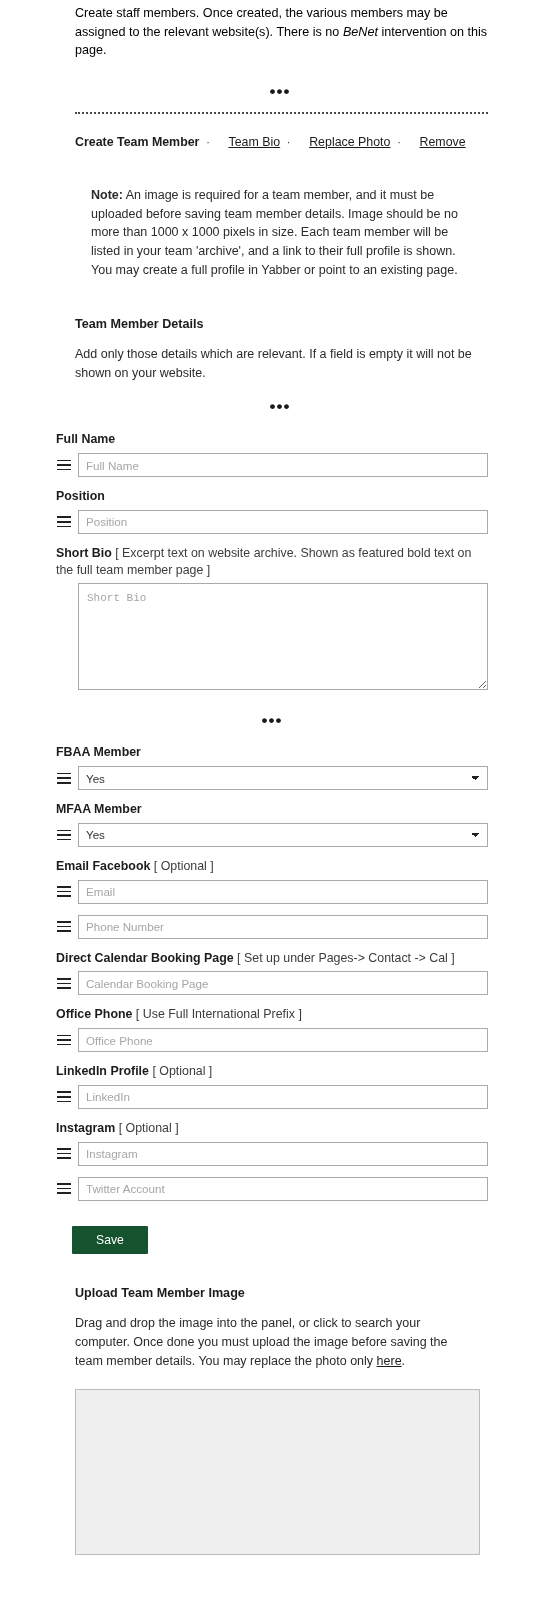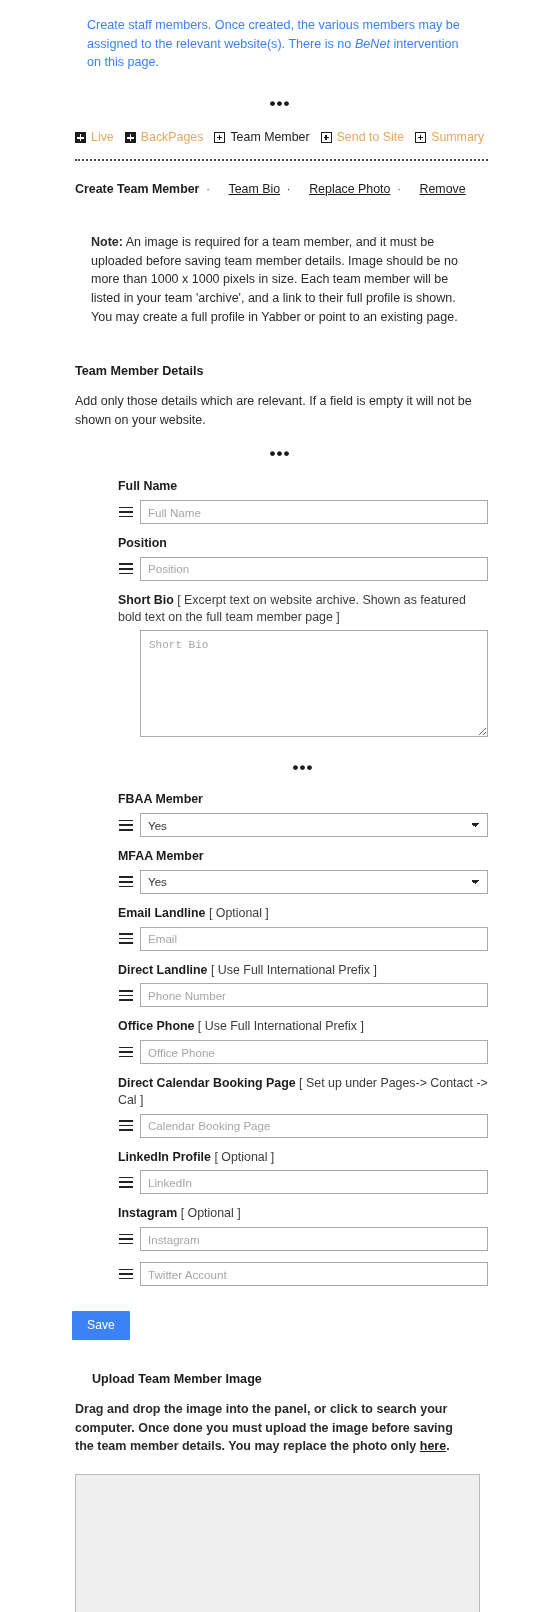--- a/index.html
+++ b/index.html
@@ -14,25 +14,25 @@
     font-family: "Liberation Sans", sans-serif;
     color: #2b2b2b;
     font-size: 12.5px;
     line-height: 1.45;
     -webkit-font-smoothing: antialiased;
   }
   .page { padding: 0 0 30px 0; }
 
   
   .intro {
-    margin: 12px;
+    margin: 0;
     padding: 4px 72px 0 75px;
     font-size: 12.6px;
     line-height: 1.48;
-    color: #3b82f6;
+    color: #000000;
   }
   .intro em { font-style: italic; }
 
   
   .dots {
     text-align: center;
     color: #1b1b1b;
     font-size: 17px;
     letter-spacing: 1px;
     line-height: 1;
@@ -126,21 +126,21 @@
     color: #1c1c1c;
   }
   .section-sub {
     margin: 0;
     padding: 12px 72px 0 75px;
     font-size: 12.5px;
     line-height: 1.5;
   }
 
   
-  .form { padding: 0 72px 0 118px; }
+  .form { padding: 0 72px 0 56px; }
   .field { margin-top: 11px; }
   .field:first-child { margin-top: 0; }
   .field-label {
     font-size: 12.4px;
     font-weight: 700;
     color: #1c1c1c;
     margin-bottom: 5px;
     line-height: 1.35;
   }
   .field-label .hint {
@@ -208,45 +208,43 @@
     line-height: 1.4;
   }
   textarea.bio::placeholder { color: #a6a6a6; }
 
   .dots-mid { margin: 16px 0 16px 0; }
   .dots-bio { margin: 17px 0 15px 0; }
 
   
   .btn {
     display: inline-block;
-    background: #3b82f6;
+    background: #14532d;
     color: #ffffff;
     border: none;
     font-family: "Liberation Sans", sans-serif;
     font-size: 12.2px;
-    padding: 7px 15px;
+    padding: 7px 24px;
     cursor: pointer;
     line-height: 1.2;
     border-radius: 1px;
   }
   .save-wrap { padding: 25px 0 0 72px; }
 
   .upload-head {
     padding: 30px 72px 0 75px;
     font-size: 12.6px;
     font-weight: 700;
     color: #1c1c1c;
-    margin-left: 17px;
   }
   .upload-desc {
     margin: 0;
     padding: 12px 92px 0 75px;
     font-size: 12.5px;
     line-height: 1.5;
-    font-weight: bold;
   }
   .upload-desc a { color: #1c1c1c; text-decoration: underline; }
 
   .dropzone {
     margin: 18px 80px 0 75px;
     height: 166px;
     background: #efefef;
     border: 1px solid #bcbcbc;
     display: flex;
     align-items: center;
@@ -258,42 +256,20 @@
 </style>
 </head>
 <body>
 
 <div class="page">
 
   <p class="intro"><span>Create staff members. Once created, the various members may be assigned to the relevant website(s). There is no </span><em>BeNet</em><span> intervention on this page.</span></p>
 
   <div class="dots dots-row-1">•••</div>
 
-  <div class="tabbar">
-    <a class="tab" href="#">
-      <span class="plus-box filled"></span>
-      <span class="tab-label muted">Live</span>
-    </a>
-    <a class="tab" href="#">
-      <span class="plus-box filled"></span>
-      <span class="tab-label muted">BackPages</span>
-    </a>
-    <a class="tab" href="#">
-      <span class="plus-box outline"></span>
-      <span class="tab-label active">Team Member</span>
-    </a>
-    <a class="tab" href="#">
-      <span class="plus-box outline"></span>
-      <span class="tab-label muted">Send to Site</span>
-    </a>
-    <a class="tab" href="#">
-      <span class="plus-box outline"></span>
-      <span class="tab-label muted">Summary</span>
-    </a>
-  </div>
 
   <hr class="dotted-rule">
 
   <div class="crumbnav">
     <span class="current">Create Team Member</span>
     <span class="sep">·</span>
     <a href="#">Team Bio</a>
     <span class="sep">·</span>
     <a href="#">Replace Photo</a>
     <span class="sep">·</span>
@@ -366,65 +342,64 @@
             <span></span>
           </span>
         <select class="txt">
           <option>Yes</option>
           <option>No</option>
         </select>
       </div>
     </div>
 
     <div class="field">
-      <div class="field-label"><span>Email Landline</span><span class="hint"> [ Optional ]</span></div>
+      <div class="field-label"><span>Email Facebook</span><span class="hint"> [ Optional ]</span></div>
       <div class="input-row">
         <span class="handle">
             <span></span>
             <span></span>
             <span></span>
           </span>
         <input class="txt" type="text" placeholder="Email" style="">
       </div>
     </div>
 
 
     <div class="field">
-      <div class="field-label"><span>Direct Landline</span><span class="hint"> [ Use Full International Prefix ]</span></div>
       <div class="input-row">
         <span class="handle">
             <span></span>
             <span></span>
             <span></span>
           </span>
         <input class="txt" type="text" placeholder="Phone Number" style="">
       </div>
     </div>
 
     <div class="field">
+      <div class="field-label"><span>Direct Calendar Booking Page</span><span class="hint"> [ Set up under Pages-&gt; Contact -&gt; Cal ]</span></div>
+      <div class="input-row">
+        <span class="handle">
+            <span></span>
+            <span></span>
+            <span></span>
+          </span>
+        <input class="txt" type="text" placeholder="Calendar Booking Page" style="">
+      </div>
+    </div>
+
+    <div class="field">
       <div class="field-label"><span>Office Phone</span><span class="hint"> [ Use Full International Prefix ]</span></div>
       <div class="input-row">
         <span class="handle">
             <span></span>
             <span></span>
             <span></span>
           </span>
         <input class="txt" type="text" placeholder="Office Phone" style="">
-      </div>
-    </div>
-
-    <div class="field">
-      <div class="field-label"><span>Direct Calendar Booking Page</span><span class="hint"> [ Set up under Pages-&gt; Contact -&gt; Cal ]</span></div>
-      <div class="input-row">
-        <span class="handle">
-            <span></span>
-            <span></span>
-            <span></span>
-          </span>
-        <input class="txt" type="text" placeholder="Calendar Booking Page" style="">
       </div>
     </div>
 
     <div class="field">
       <div class="field-label"><span>LinkedIn Profile</span><span class="hint"> [ Optional ]</span></div>
       <div class="input-row">
         <span class="handle">
             <span></span>
             <span></span>
             <span></span>

